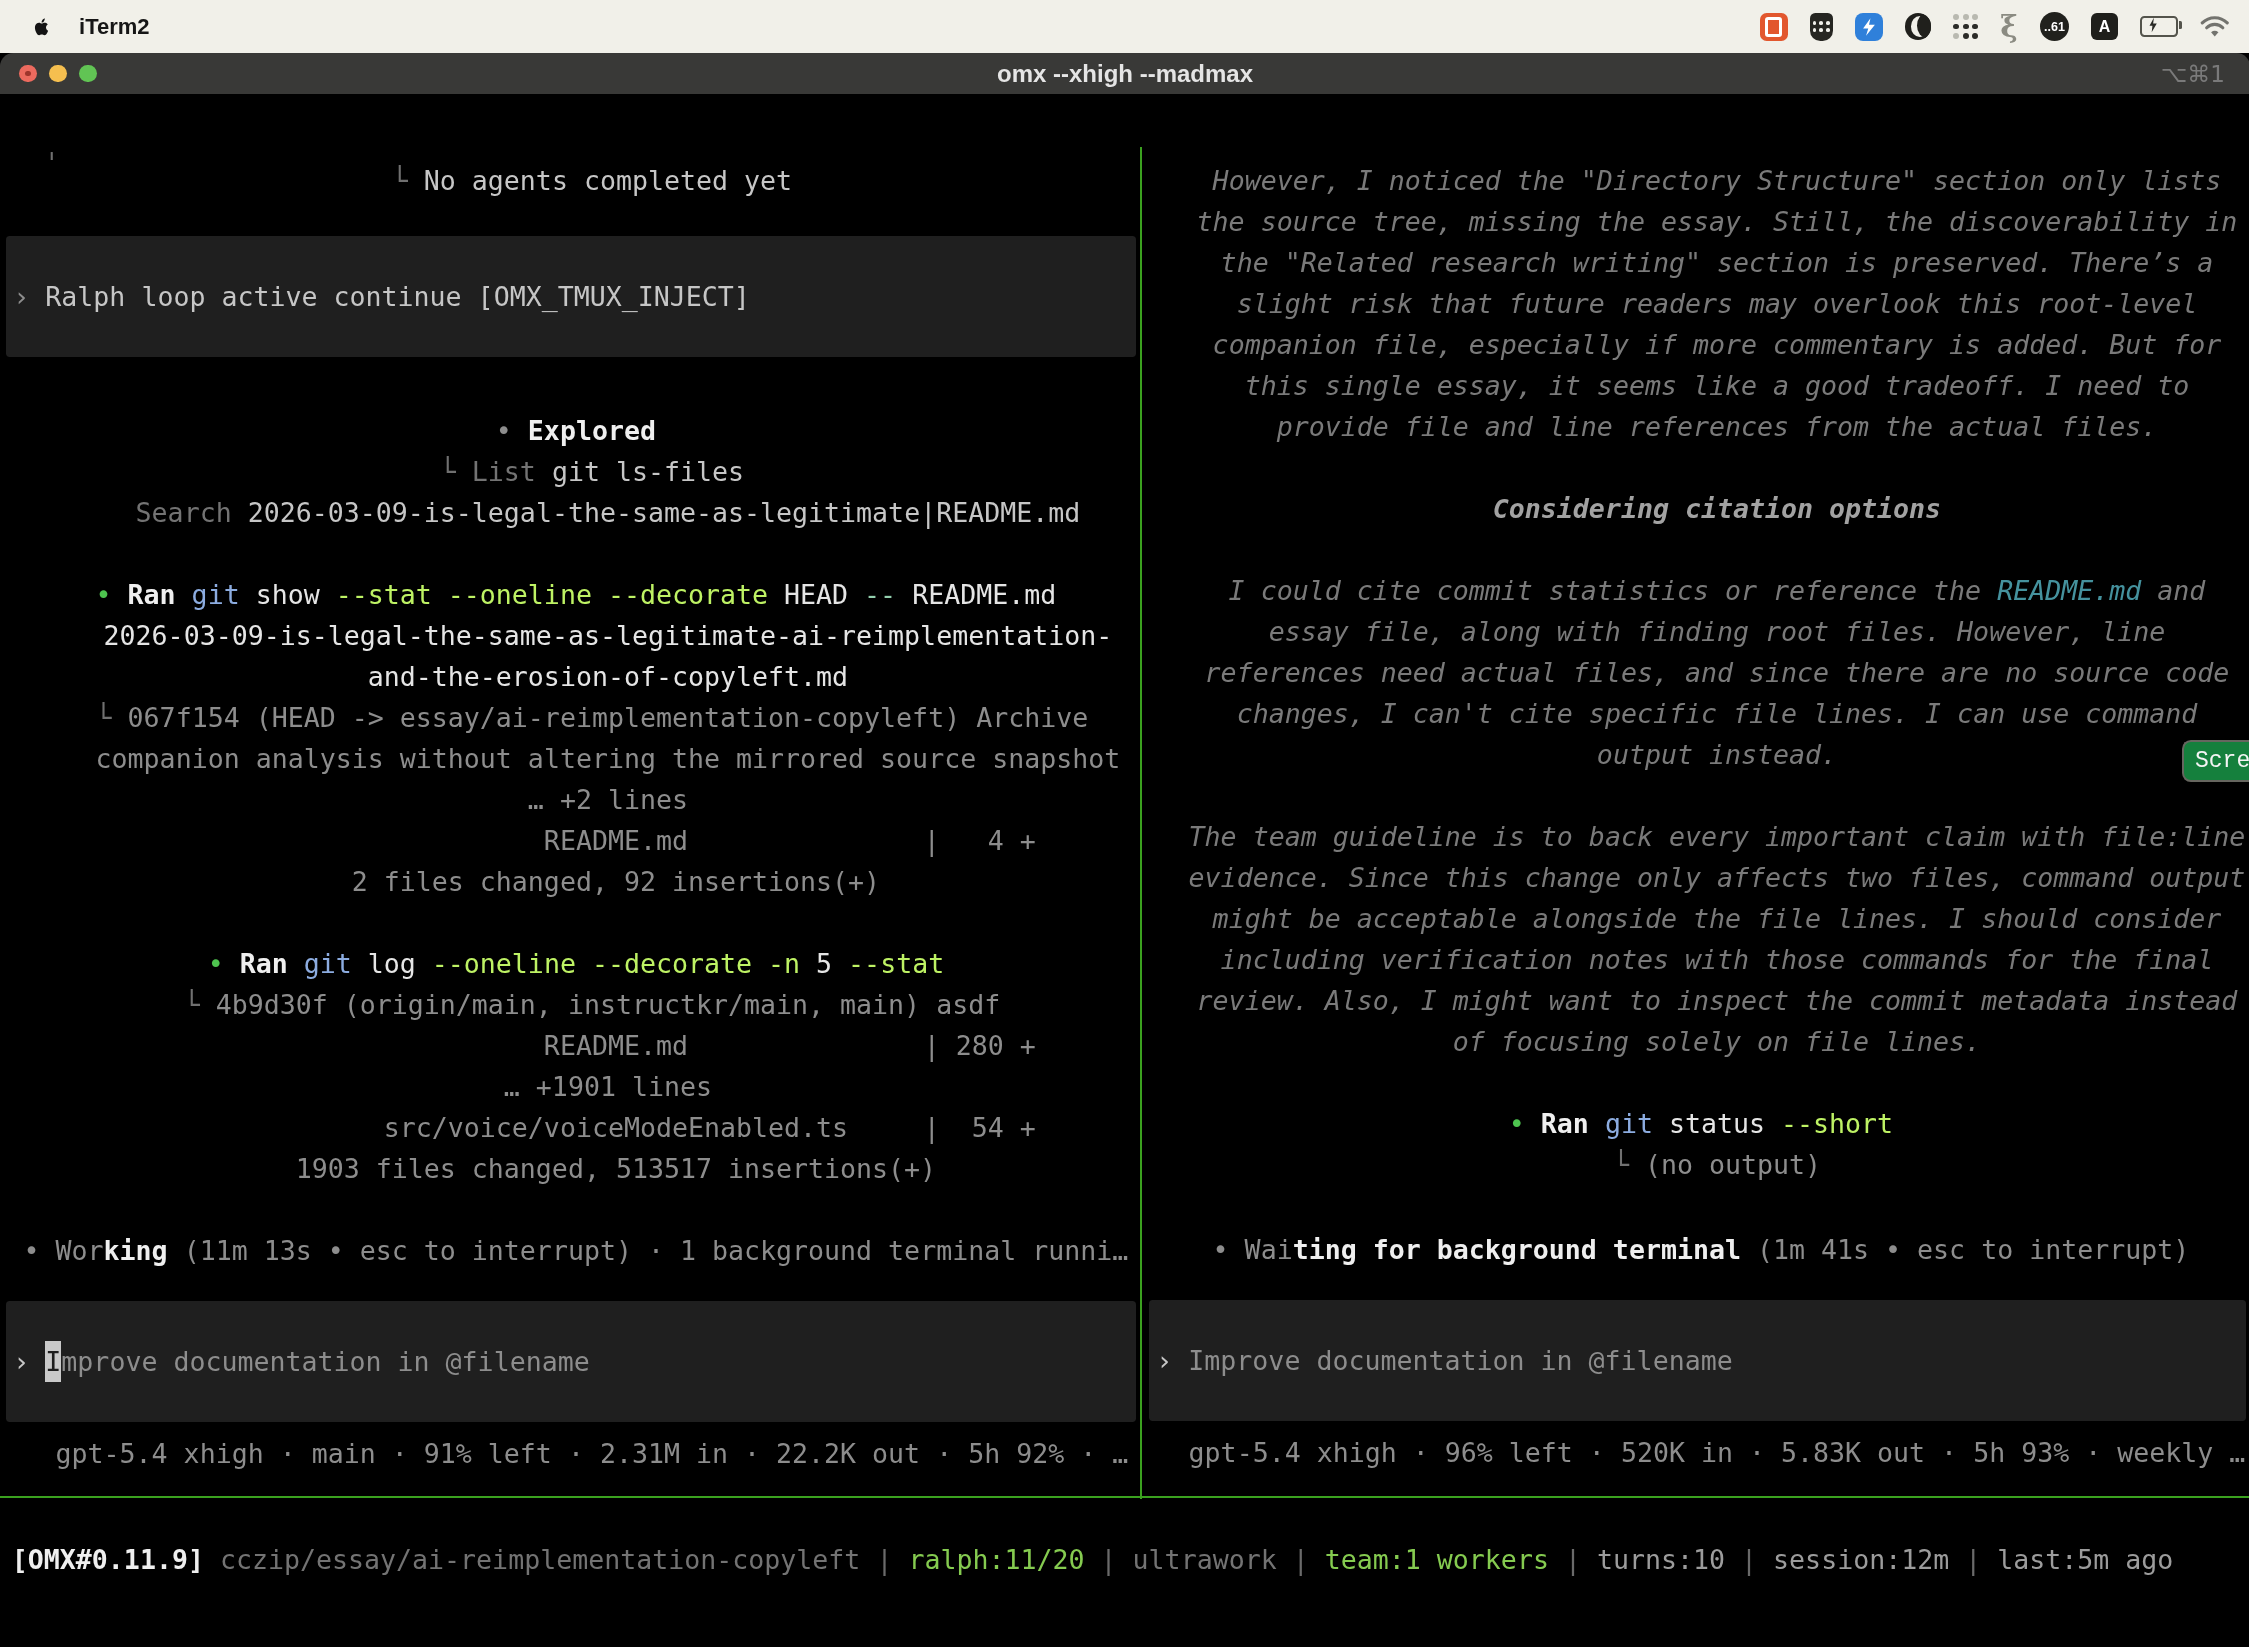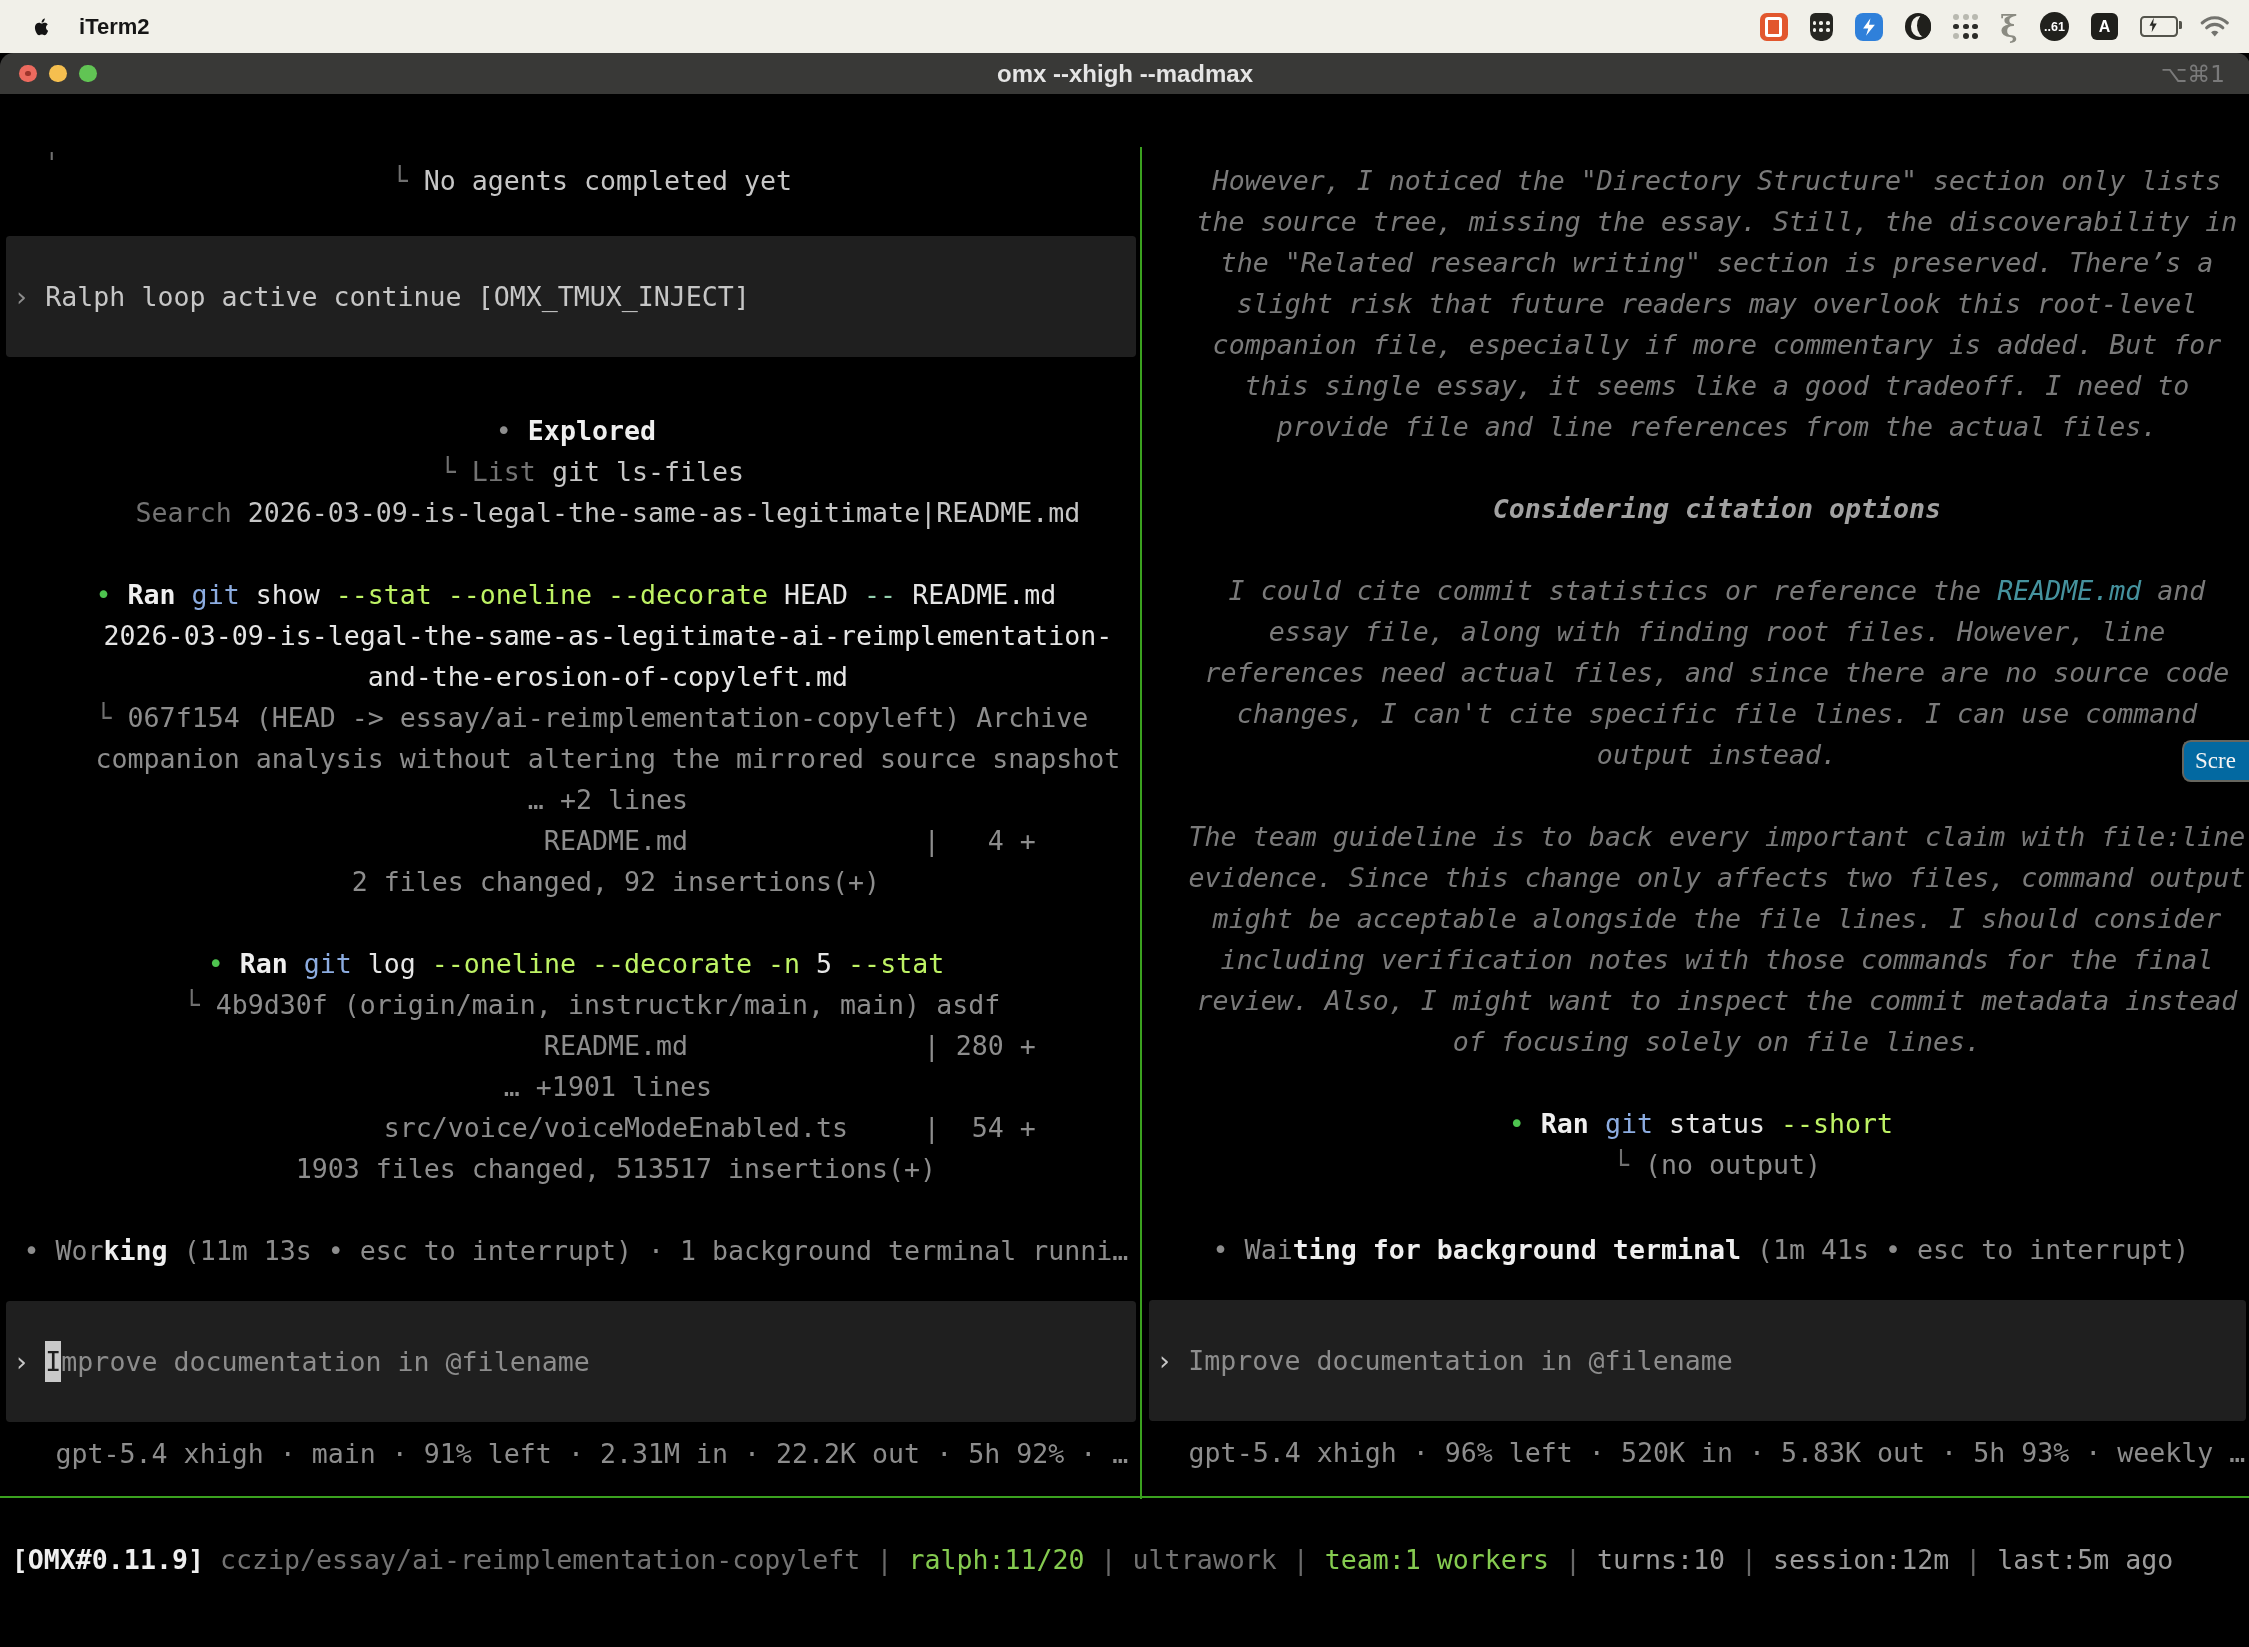--- a/index.html
+++ b/index.html
@@ -70,23 +70,23 @@
   .sg-cy{color:#737373;} .sg-bl{color:#8cace0;} .sg-pk{color:#bef264;}
   .sg-lv{color:#e5e5e5;} .sg-mn{color:#93cfad;} .sg-gn{color:#4ec44f;}
   .sg-it{color:#7a7a7a;font-style:italic;}
   .sg-ith{color:#a2a2a2;font-style:italic;font-weight:700;margin-top:25px;}
   .sg-tl{color:#45929e;font-style:italic;}
   .sg-cur{background:#c9c9c9;color:#1e1e1e;}
   .sg-grn{color:#85cb50;} .sg-sep{color:#6a6a6a;}
   .sg-at57{position:absolute;left:912px;}
 
   .omx{position:absolute;top:1392px;left:11.8px;height:41px;line-height:41px;font-size:26.6px;white-space:pre;}
-  .scre{position:absolute;top:593px;right:0;height:38px;width:55px;background:#0369a1;
+  .scre{position:absolute;top:593px;right:0;height:38px;width:55px;background:#15803d;
     border:2.2px solid #66665f;border-right:none;border-radius:8.9px 0 0 8.9px;color:#f4f4f4;
-    font-family:Liberation Serif, serif;font-size:23px;display:flex;align-items:center;
+    font-family:Liberation Mono, monospace;font-size:23px;display:flex;align-items:center;
     padding-left:11px;overflow:hidden;z-index:4;}
 </style>
 </head>
 <body>
 
 <div class="menubar">
   <div class="menu-left">
     <span class="apple-wrap">
       <svg width="20.7" height="23.6" viewBox="0 0 24 28">
         <path fill="#141414" d="M18.7 14.9c0-2.4 2-3.6 2.1-3.7-1.1-1.7-2.9-1.9-3.5-1.9-1.5-.2-2.9.9-3.7.9-.8 0-1.9-.9-3.2-.9-1.6 0-3.2 1-4 2.4-1.7 3-.4 7.5 1.2 9.9.8 1.2 1.8 2.5 3 2.4 1.2 0 1.7-.8 3.1-.8 1.4 0 1.9.8 3.2.8 1.3 0 2.2-1.2 3-2.4.9-1.4 1.3-2.7 1.3-2.8-.1 0-2.5-1-2.5-3.9zM16.3 7.3c.7-.8 1.1-1.9 1-3-1 0-2.1.7-2.8 1.5-.6.7-1.2 1.9-1 3 1.1.1 2.2-.6 2.8-1.5z"></path>

